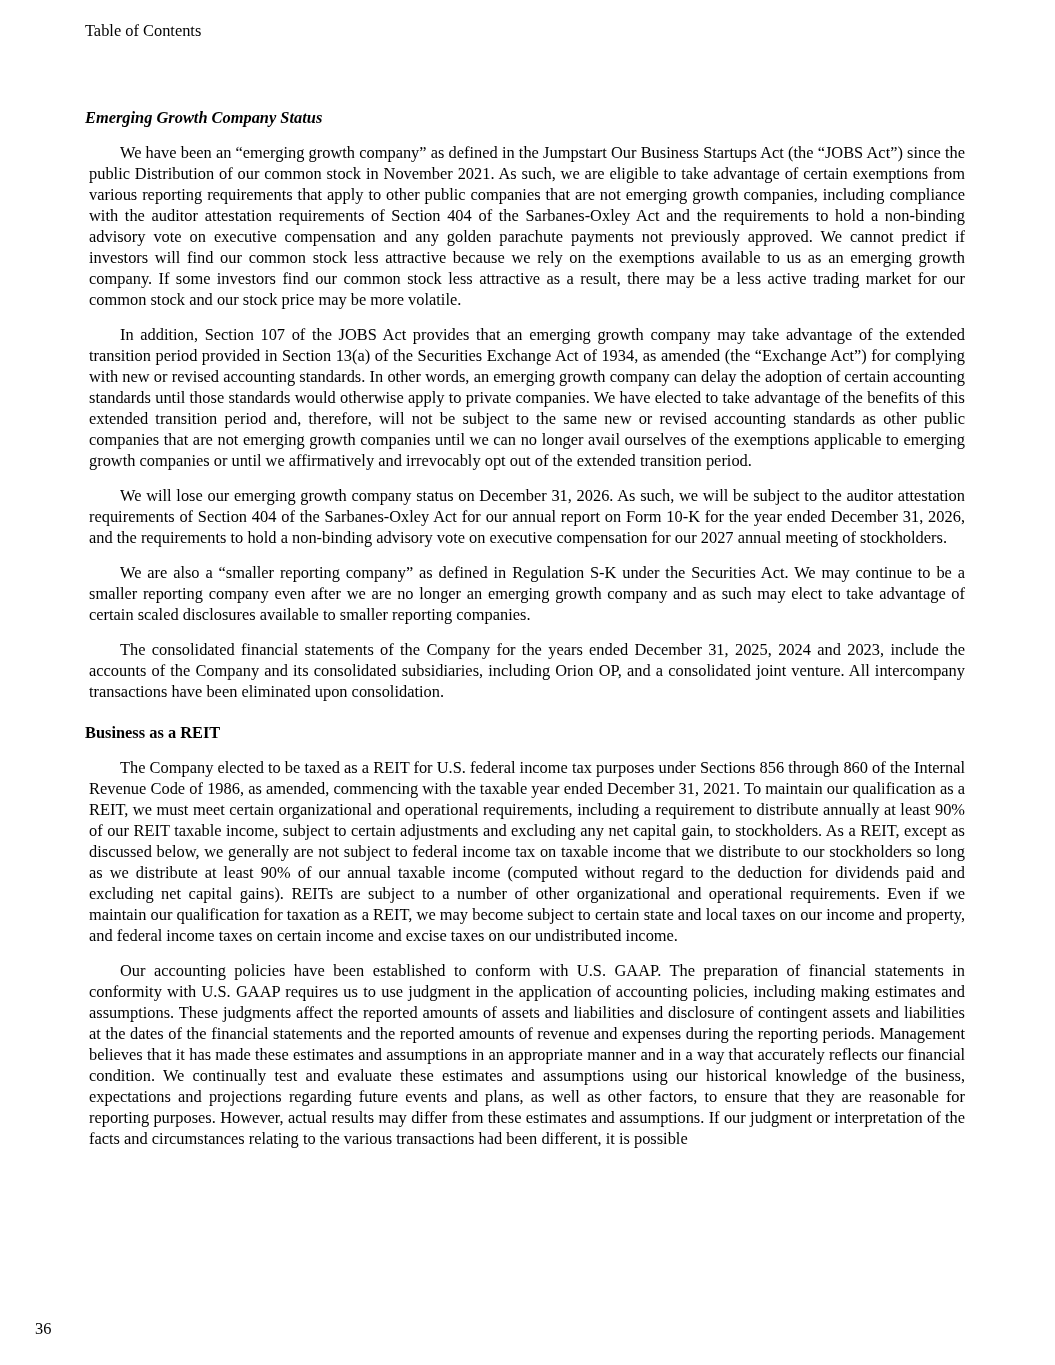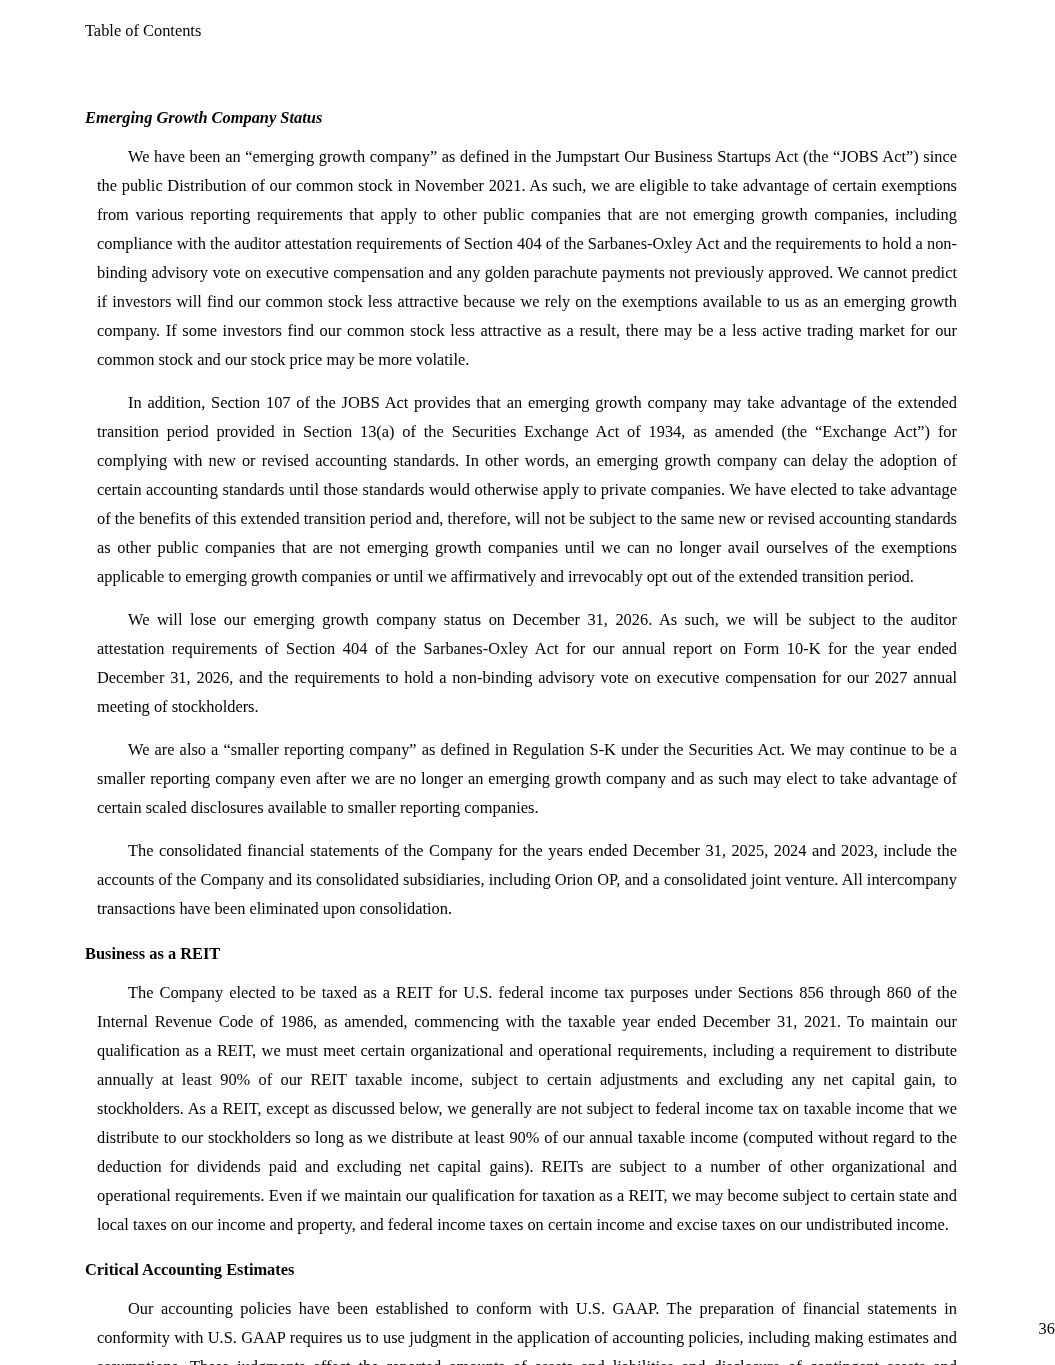--- a/index.html
+++ b/index.html
@@ -34,49 +34,48 @@
   }
   .heading.italic {
     font-style: italic;
   }
   .heading.first {
     margin-top: 66px;
     font-family: Liberation Serif, serif;
   }
   p.para {
     font-size: 16.4px;
-    line-height: 29px;
+    line-height: 21px;
     text-align: justify;
     text-indent: 31px;
-    margin: 14px 12px;
+    margin: 14px 4px;
   }
   .footer {
     position: absolute;
     left: 0;
     right: 0;
     bottom: 26px;
-    text-align: right;
+    text-align: left;
     font-size: 16.4px;
     line-height: 21px;
     margin-left: 35px;
   }
 </style>
 </head>
 <body>
 
 <div class="page">
   <div class="content">
     <div class="toc">Table of Contents</div>
     <div id="sections">
         <div class="heading italic first">Emerging Growth Company Status</div>
         <p class="para">We have been an “emerging growth company” as defined in the Jumpstart Our Business Startups Act (the “JOBS Act”) since the public Distribution of our common stock in November 2021. As such, we are eligible to take advantage of certain exemptions from various reporting requirements that apply to other public companies that are not emerging growth companies, including compliance with the auditor attestation requirements of Section 404 of the Sarbanes-Oxley Act and the requirements to hold a non-binding advisory vote on executive compensation and any golden parachute payments not previously approved. We cannot predict if investors will find our common stock less attractive because we rely on the exemptions available to us as an emerging growth company. If some investors find our common stock less attractive as a result, there may be a less active trading market for our common stock and our stock price may be more volatile.</p>
         <p class="para">In addition, Section 107 of the JOBS Act provides that an emerging growth company may take advantage of the extended transition period provided in Section 13(a) of the Securities Exchange Act of 1934, as amended (the “Exchange Act”) for complying with new or revised accounting standards. In other words, an emerging growth company can delay the adoption of certain accounting standards until those standards would otherwise apply to private companies. We have elected to take advantage of the benefits of this extended transition period and, therefore, will not be subject to the same new or revised accounting standards as other public companies that are not emerging growth companies until we can no longer avail ourselves of the exemptions applicable to emerging growth companies or until we affirmatively and irrevocably opt out of the extended transition period.</p>
         <p class="para">We will lose our emerging growth company status on December 31, 2026. As such, we will be subject to the auditor attestation requirements of Section 404 of the Sarbanes-Oxley Act for our annual report on Form 10-K for the year ended December 31, 2026, and the requirements to hold a non-binding advisory vote on executive compensation for our 2027 annual meeting of stockholders.</p>
         <p class="para">We are also a “smaller reporting company” as defined in Regulation S-K under the Securities Act. We may continue to be a smaller reporting company even after we are no longer an emerging growth company and as such may elect to take advantage of certain scaled disclosures available to smaller reporting companies.</p>
         <p class="para">The consolidated financial statements of the Company for the years ended December 31, 2025, 2024 and 2023, include the accounts of the Company and its consolidated subsidiaries, including Orion OP, and a consolidated joint venture. All intercompany transactions have been eliminated upon consolidation.</p>
         <div class="heading">Business as a REIT</div>
         <p class="para">The Company elected to be taxed as a REIT for U.S. federal income tax purposes under Sections 856 through 860 of the Internal Revenue Code of 1986, as amended, commencing with the taxable year ended December 31, 2021. To maintain our qualification as a REIT, we must meet certain organizational and operational requirements, including a requirement to distribute annually at least 90% of our REIT taxable income, subject to certain adjustments and excluding any net capital gain, to stockholders. As a REIT, except as discussed below, we generally are not subject to federal income tax on taxable income that we distribute to our stockholders so long as we distribute at least 90% of our annual taxable income (computed without regard to the deduction for dividends paid and excluding net capital gains). REITs are subject to a number of other organizational and operational requirements. Even if we maintain our qualification for taxation as a REIT, we may become subject to certain state and local taxes on our income and property, and federal income taxes on certain income and excise taxes on our undistributed income.</p>
-        <div class="heading">Critical Accounting Estimates</div>
         <p class="para">Our accounting policies have been established to conform with U.S. GAAP. The preparation of financial statements in conformity with U.S. GAAP requires us to use judgment in the application of accounting policies, including making estimates and assumptions. These judgments affect the reported amounts of assets and liabilities and disclosure of contingent assets and liabilities at the dates of the financial statements and the reported amounts of revenue and expenses during the reporting periods. Management believes that it has made these estimates and assumptions in an appropriate manner and in a way that accurately reflects our financial condition. We continually test and evaluate these estimates and assumptions using our historical knowledge of the business, expectations and projections regarding future events and plans, as well as other factors, to ensure that they are reasonable for reporting purposes. However, actual results may differ from these estimates and assumptions. If our judgment or interpretation of the facts and circumstances relating to the various transactions had been different, it is possible</p>
       </div>
   </div>
   <div class="footer">36</div>
 </div>
 
 </body></html>

